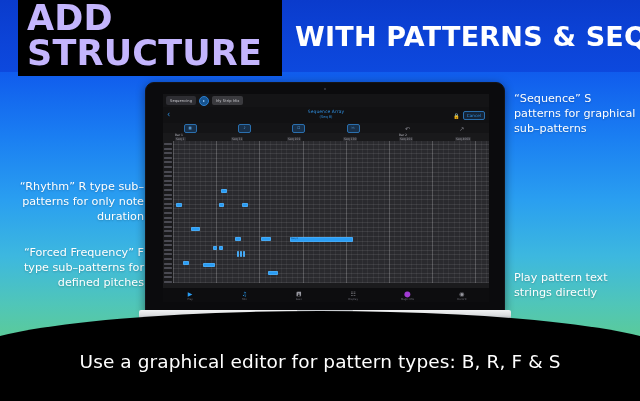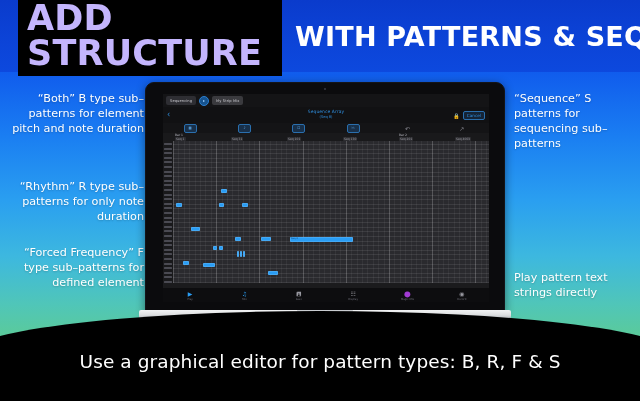--- a/index.html
+++ b/index.html
@@ -210,25 +210,24 @@
 <body>
 
 <div class="stage">
   <div class="backdrop"></div>
 
   <div class="headline-band">
     <span class="hl-box">ADD STRUCTURE</span>
     <span class="hl-rest">WITH PATTERNS &amp; SEQUENCES</span>
   </div>
 
-  <div class="note left n1">“Both” B type sub–patterns for element pitch and note duration</div>
   <div class="note left n2">“Rhythm” R type sub–patterns for only note duration</div>
-  <div class="note left n3">“Forced Frequency” F type sub–patterns for defined element</div>
-
-  <div class="note right n4">“Sequence” S patterns for sequencing sub–patterns</div>
+  <div class="note left n3">“Forced Frequency” F type sub–patterns for defined pitches</div>
+
+  <div class="note right n4">“Sequence” S patterns for graphical sub–patterns</div>
   <div class="note right n6">Play pattern text strings directly</div>
 
   <div class="laptop">
     <div class="lid">
       <div class="camera"></div>
       <div class="screen">
         <div class="app">
 
           <div class="tabbar">
             <div class="tab active">Sequencing</div>

